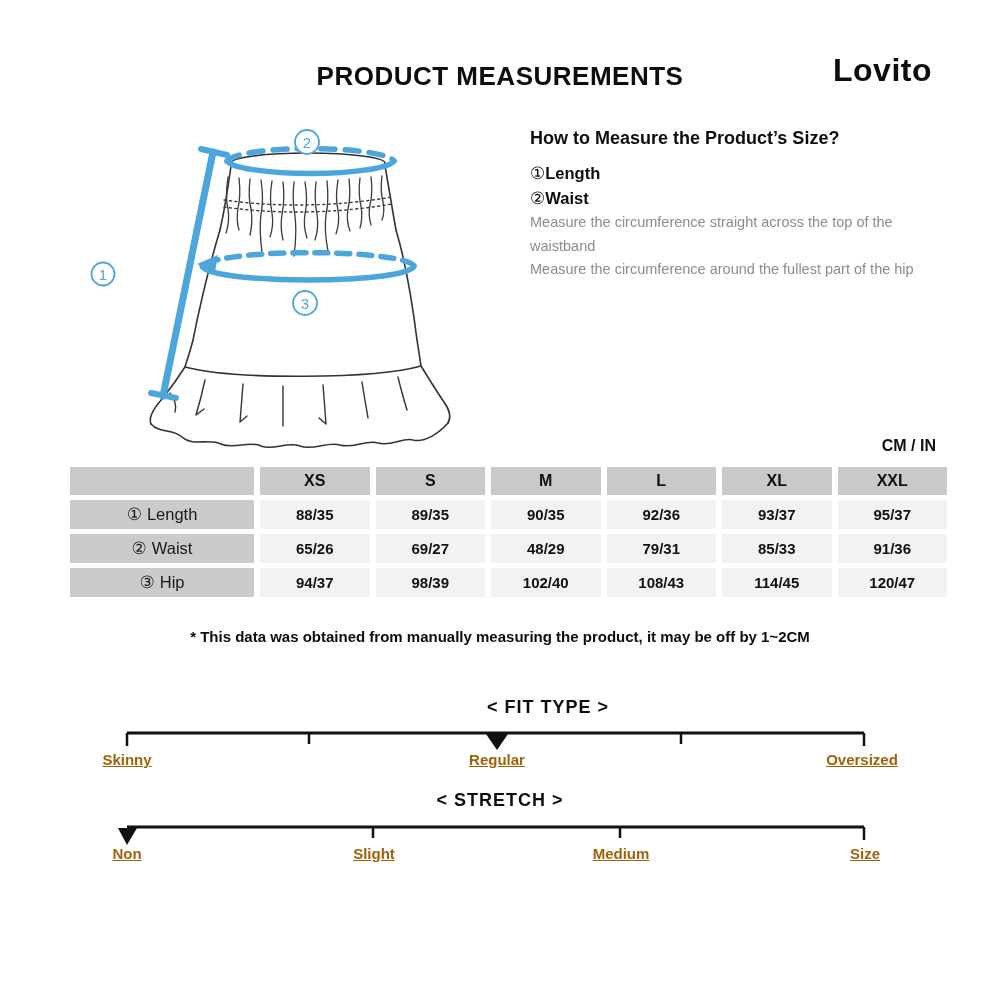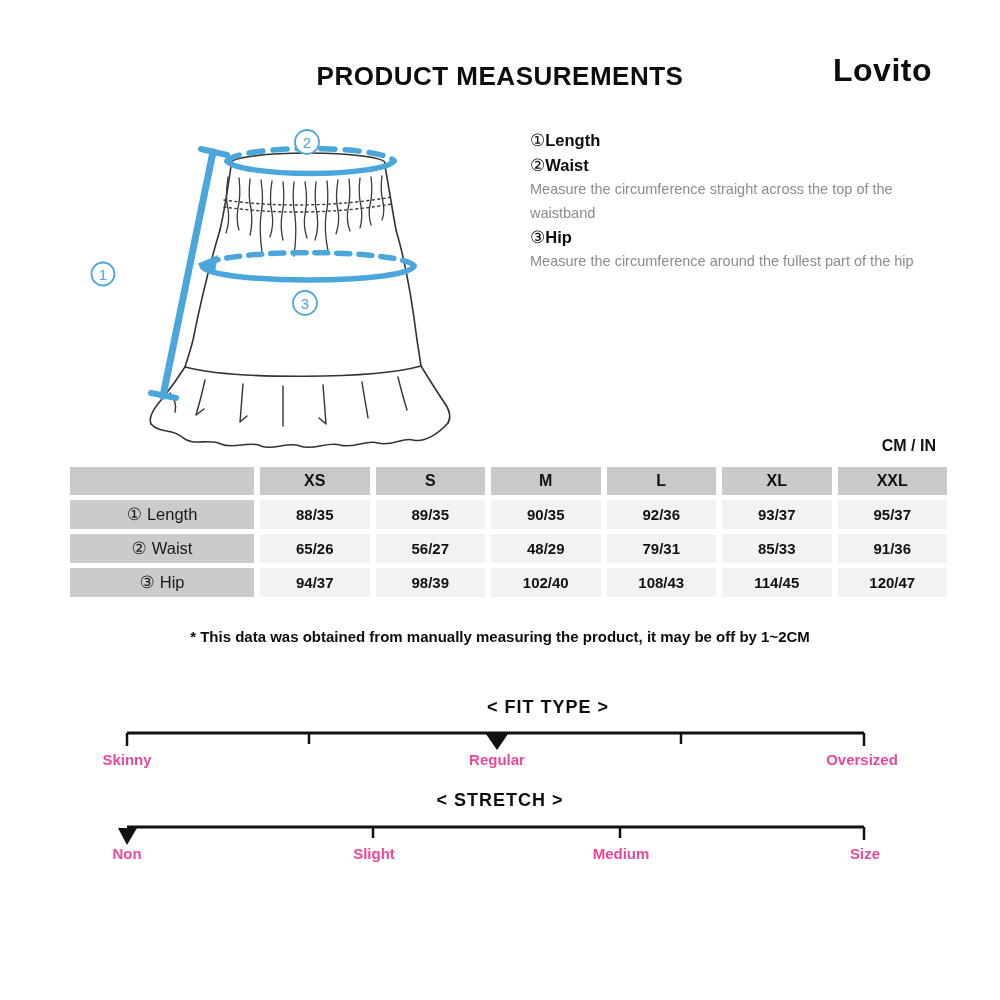--- a/index.html
+++ b/index.html
@@ -47,21 +47,21 @@
 
   .scale-title {
     position:absolute; left:0; width:1000px; text-align:center;
     font-size:18px; font-weight:800; letter-spacing:1px; color:#0d0d0d;
   }
   .fit-title { top:697px;margin-left:48px; }
   .stretch-title { top:790px; }
   .scale-svg { position:absolute; }
   .scale-label {
     position:absolute; transform:translateX(-50%); font-size:15px; font-weight:700;
-    white-space:nowrap; color:#ec4899;
+    white-space:nowrap; color:#a16207;text-decoration:underline;
   }
 </style>
 </head>
 <body>
 
 <div class="page">
 
   <div class="main-title">PRODUCT MEASUREMENTS</div>
   <div class="brand">Lovito</div>
 
@@ -134,33 +134,31 @@
       <circle cx="307" cy="142" r="12" fill="#ffffff" stroke="#4BA7DB" stroke-width="1.8"></circle>
       <text x="307" y="147.5" text-anchor="middle" font-size="15" fill="#4BA7DB">2</text>
     </g>
     <g>
       <circle cx="305" cy="303" r="12" fill="#ffffff" stroke="#4BA7DB" stroke-width="1.8"></circle>
       <text x="305" y="308.5" text-anchor="middle" font-size="15" fill="#4BA7DB">3</text>
     </g>
   </svg>
 
   <div class="guide">
+    <div class="guide-title">How to Measure the Product’s Size?</div>
 
     <div class="guide-item-label">
       <span class="gnum">①</span><span>Length</span>
     </div>
 
     <div class="guide-item-label">
       <span class="gnum">②</span><span>Waist</span>
     </div>
     <div class="guide-desc">Measure the circumference straight across the top of the waistband</div>
 
-    <div class="guide-item-label">
-      <span class="gnum">③</span><span>Hip</span>
-    </div>
     <div class="guide-desc">Measure the circumference around the fullest part of the hip</div>
   </div>
 
   <div class="units">CM / IN</div>
 
   <div class="size-table">
     <div class="cell hcell corner"></div>
     <div class="cell hcell">XS</div>
     <div class="cell hcell">S</div>
     <div class="cell hcell">M</div>
@@ -177,21 +175,21 @@
     <div class="cell vcell">90/35</div>
     <div class="cell vcell">92/36</div>
     <div class="cell vcell">93/37</div>
     <div class="cell vcell">95/37</div>
 
     <div class="cell lcell">
       <span class="tnum">②</span>
         <span>Waist</span>
     </div>
     <div class="cell vcell">65/26</div>
-    <div class="cell vcell">56/27</div>
+    <div class="cell vcell">69/27</div>
     <div class="cell vcell">48/29</div>
     <div class="cell vcell">79/31</div>
     <div class="cell vcell">85/33</div>
     <div class="cell vcell">91/36</div>
 
     <div class="cell lcell">
       <span class="tnum">③</span>
         <span>Hip</span>
     </div>
     <div class="cell vcell">94/37</div>

